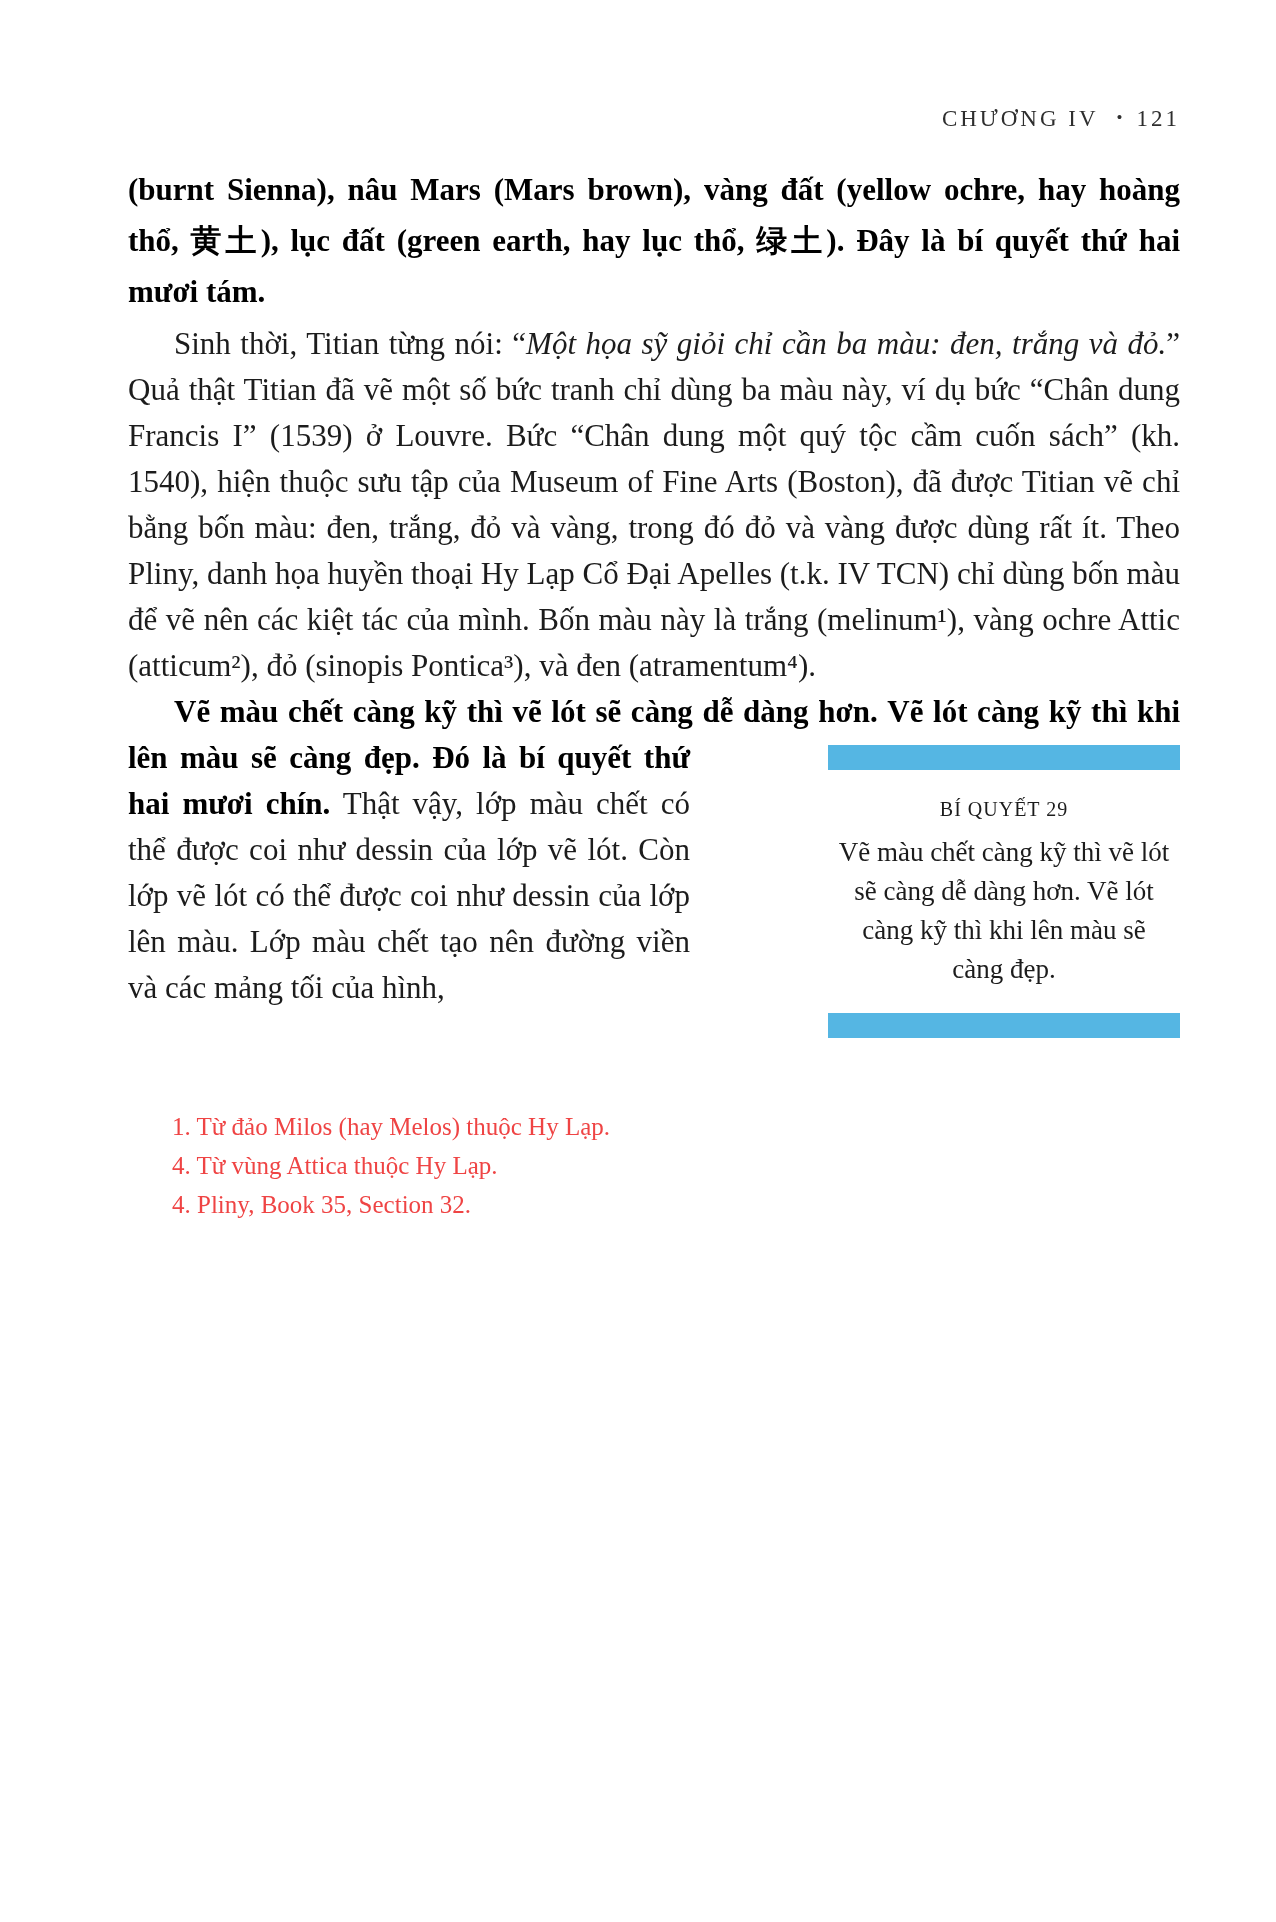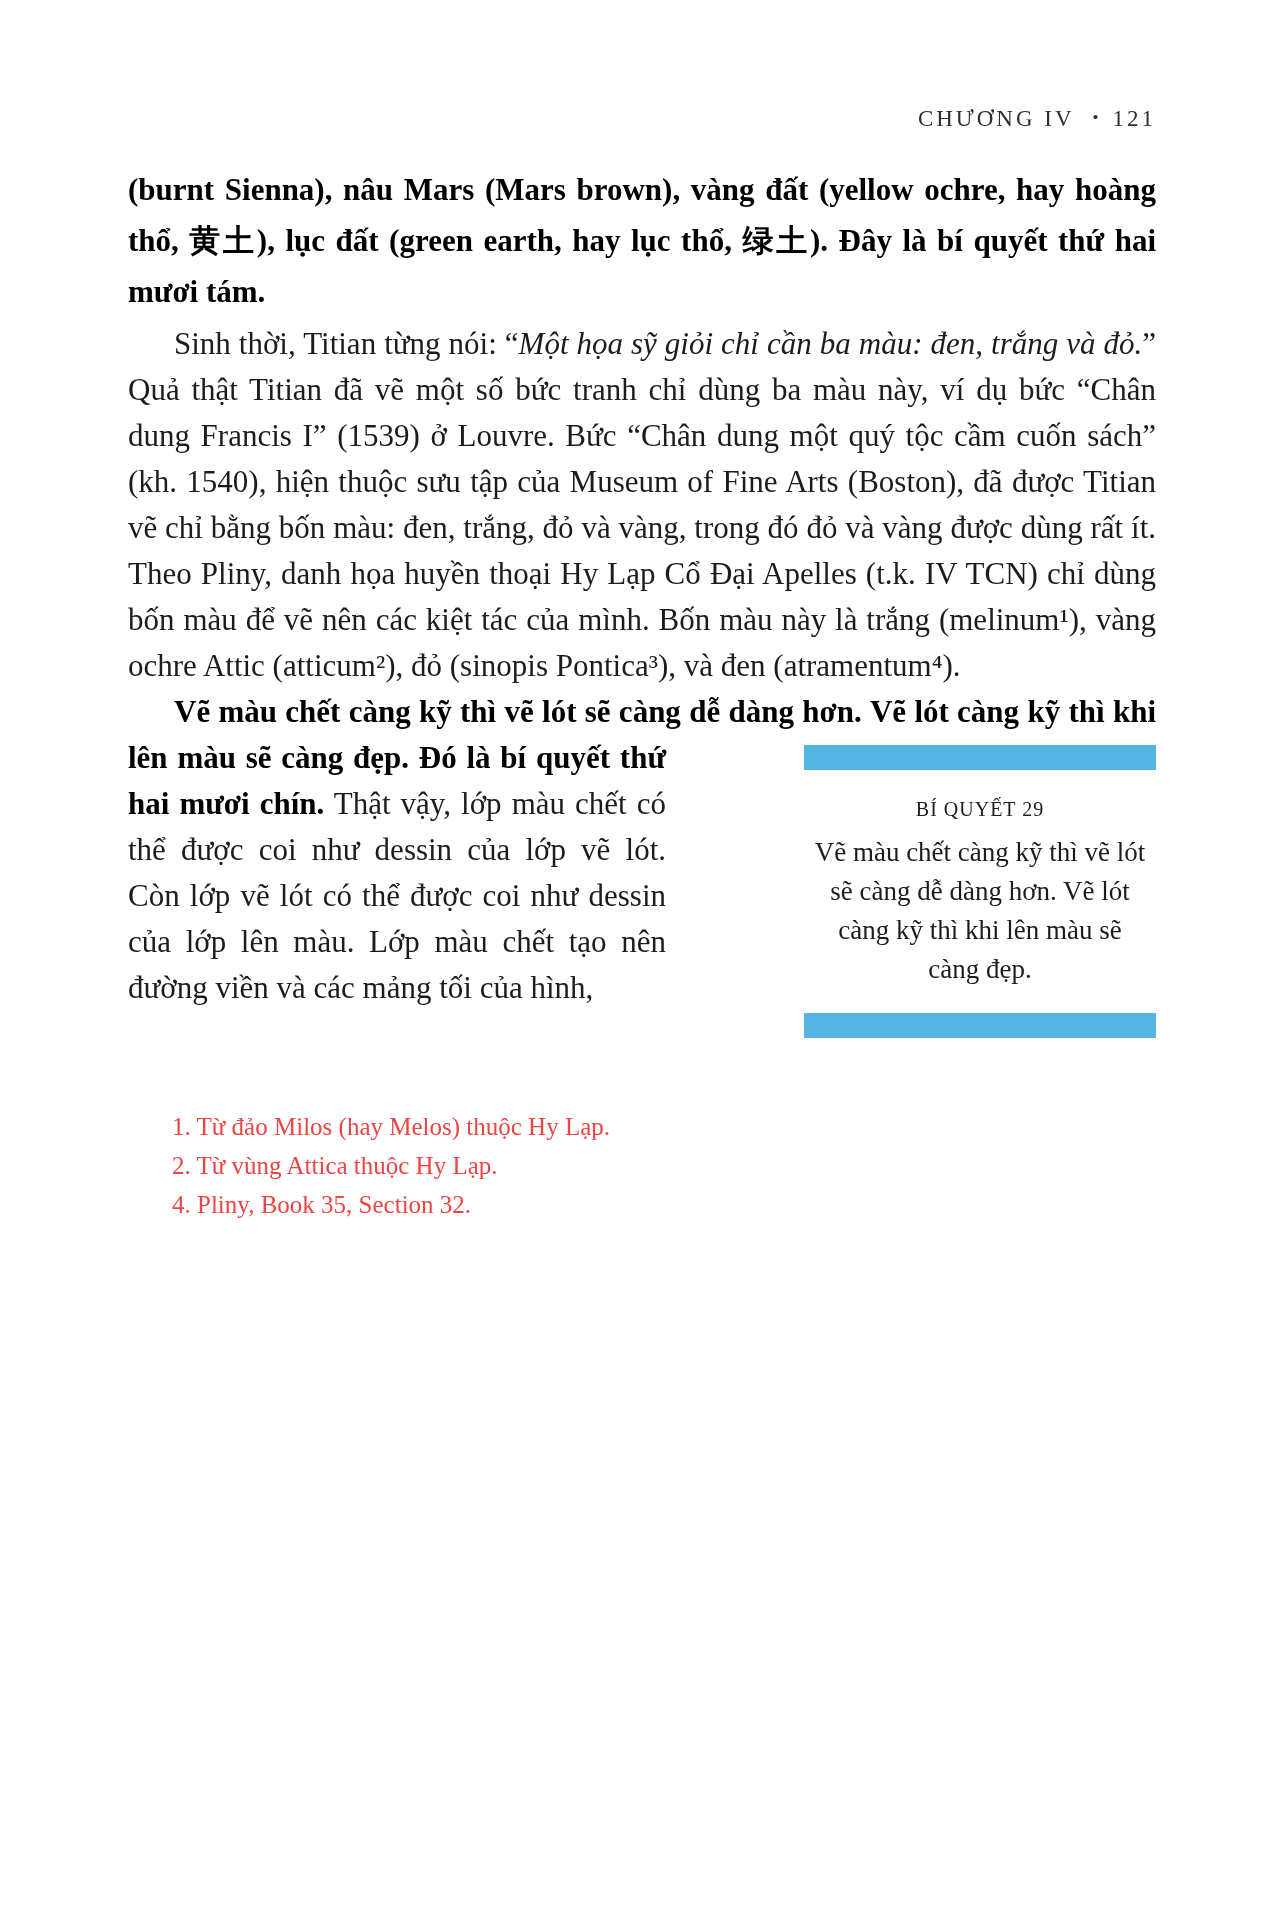--- a/index.html
+++ b/index.html
@@ -7,21 +7,21 @@
     margin: 0;
     padding: 0;
     background: #ffffff;
   }
   .page {
     position: relative;
     width: 1276px;
     height: 1922px;
     margin: 0 auto;
     background: #ffffff;
-    padding: 106px 120px 0 128px;
+    padding: 106px 96px 0 128px;
     font-family: "Liberation Serif", "DejaVu Serif", serif;
     color: #1c1c1c;
     overflow: hidden;
   }
   .page-header {
     text-align: right;
     font-size: 23px;
     letter-spacing: 3px;
     color: #2e2e2e;
     white-space: nowrap;
@@ -112,17 +112,17 @@
         <div class="bar"></div>
       </aside>
       <span class="blue-strong">Vẽ lót càng kỹ thì khi lên màu sẽ càng đẹp. Đó là bí quyết thứ hai mươi chín.</span>
       <span>Thật vậy, lớp màu chết có thể được coi như dessin của lớp vẽ lót. Còn lớp vẽ lót có thể được coi như dessin của lớp lên màu. Lớp màu chết tạo nên đường viền và các mảng tối của hình,</span>
     </div>
 
   </div>
 
   <footer class="footnotes">
     <div class="footnote">1. Từ đảo Milos (hay Melos) thuộc Hy Lạp.</div>
-    <div class="footnote">2. Từ vùng Attica thuộc Hy Lạp.</div>
+    <div class="footnote">4. Từ vùng Attica thuộc Hy Lạp.</div>
     <div class="footnote">4. Pliny, Book 35, Section 32.</div>
   </footer>
 
 </div>
 
 </body></html>

